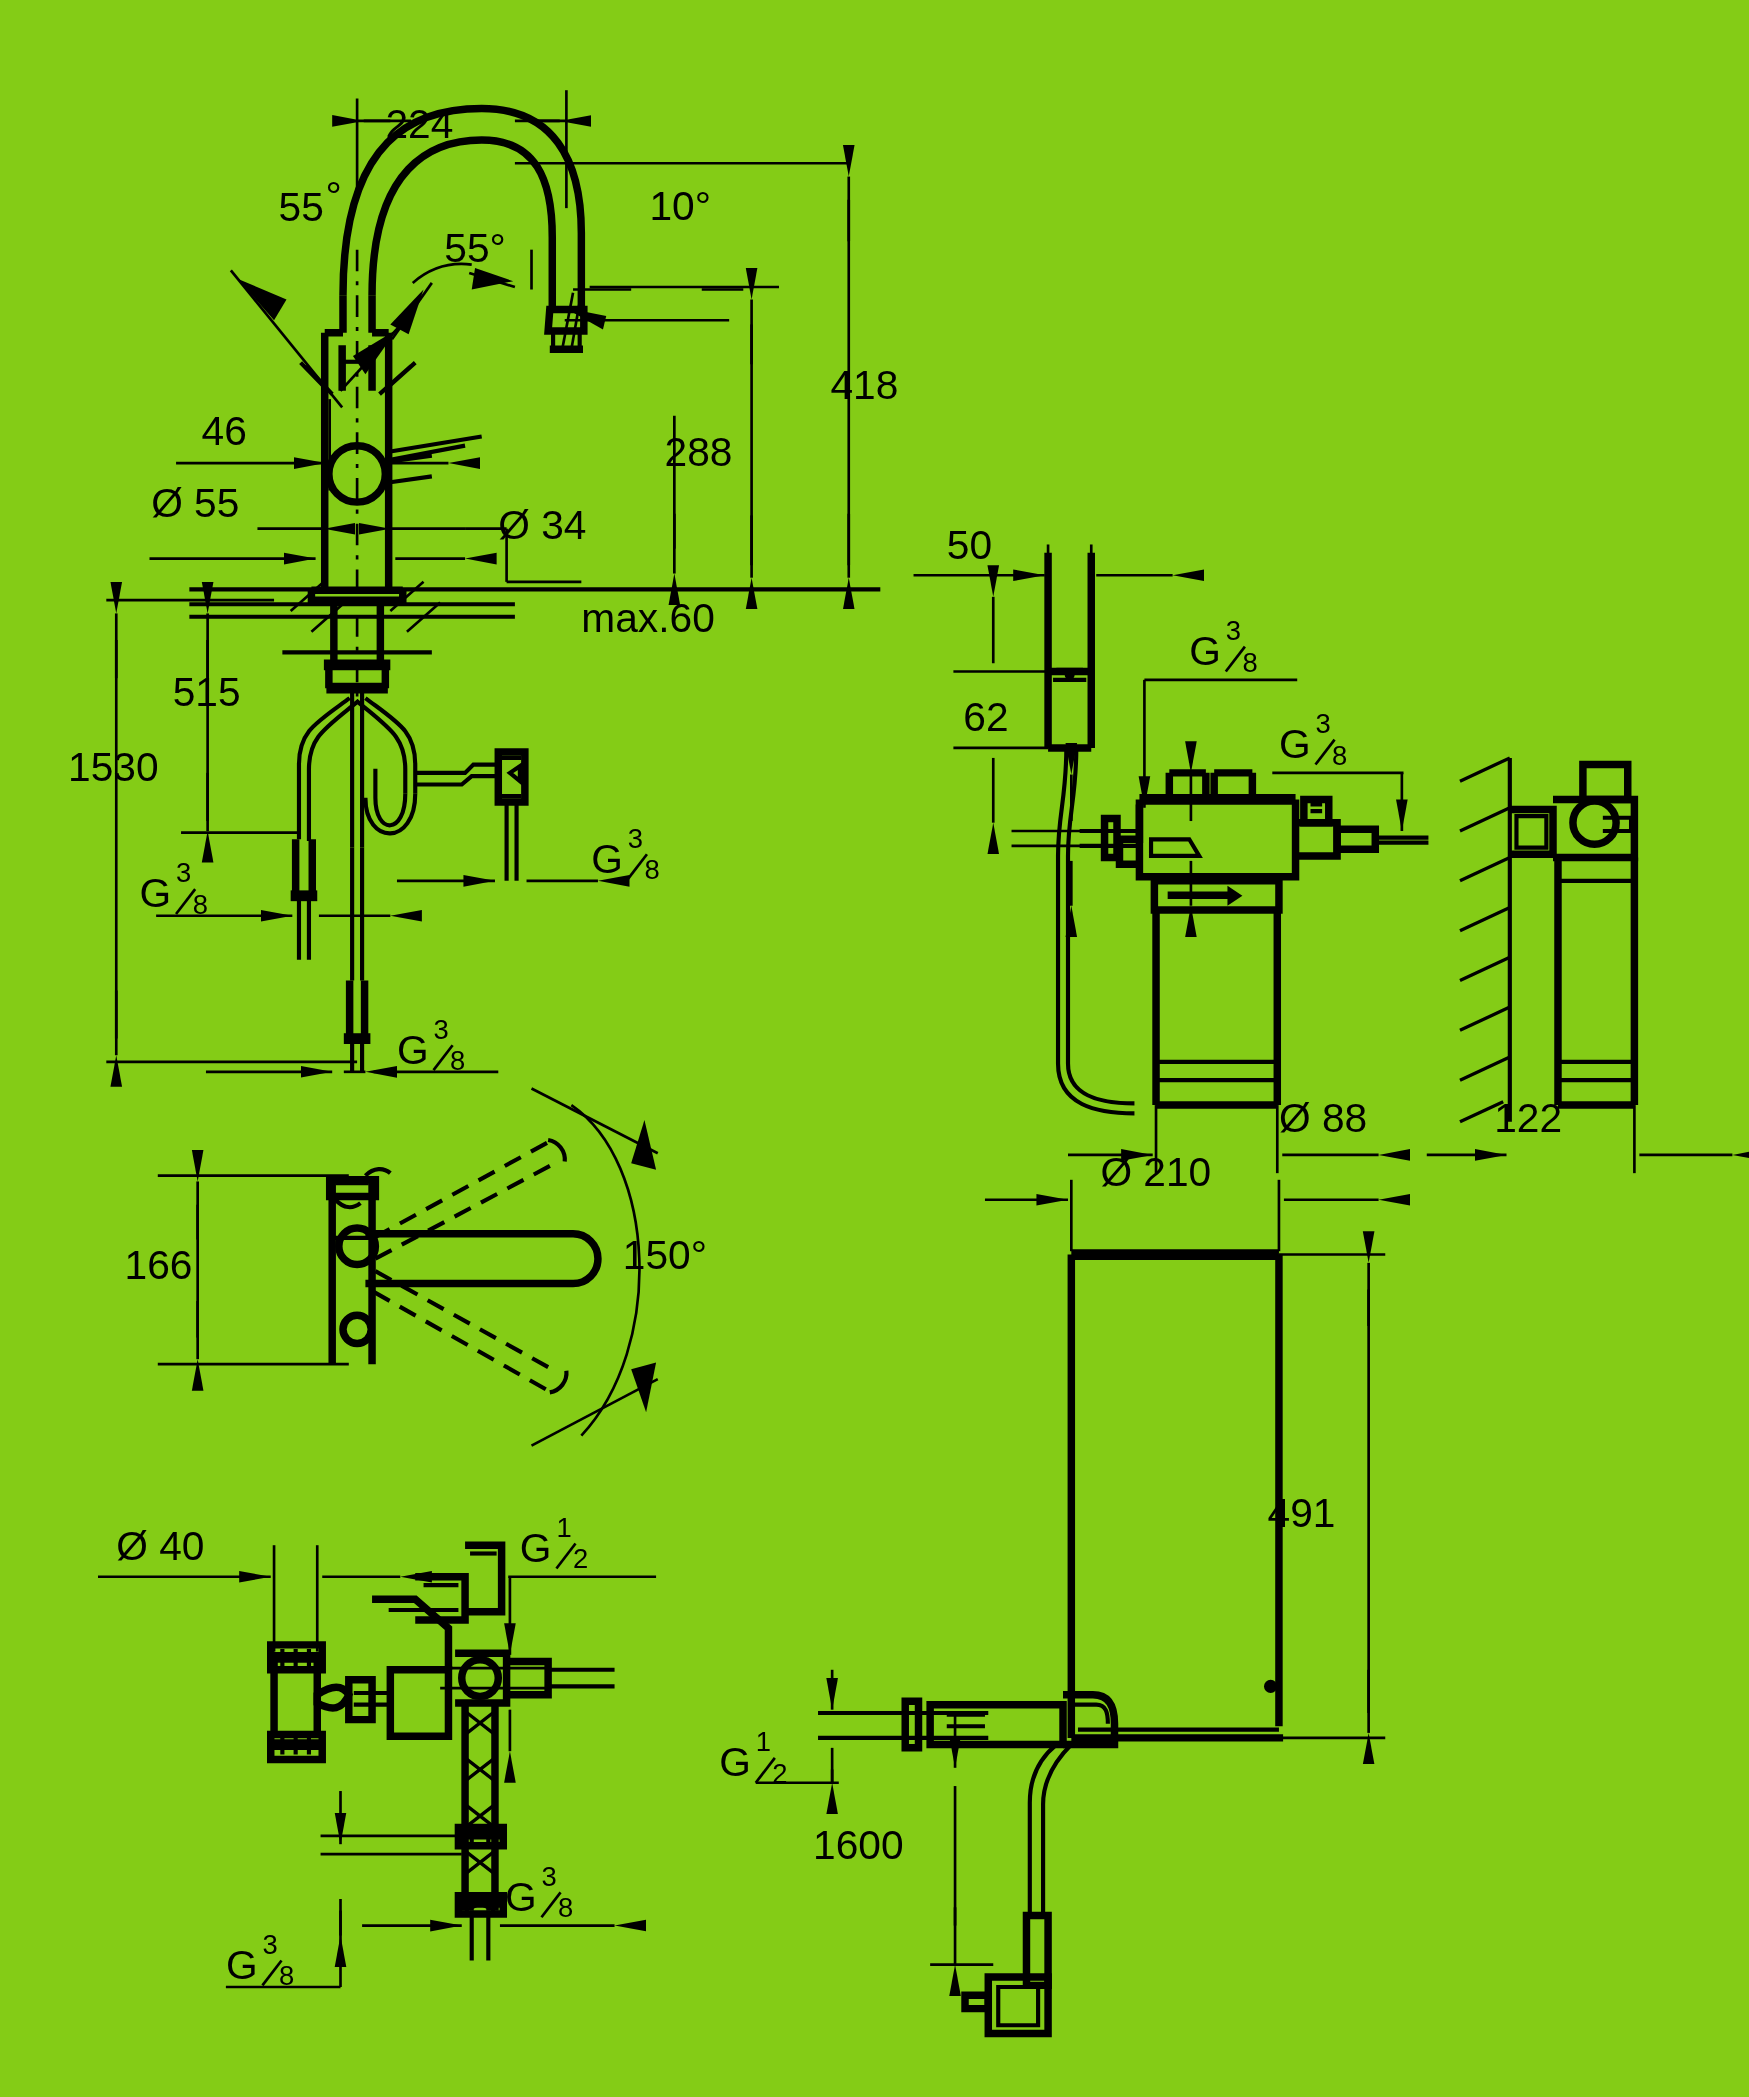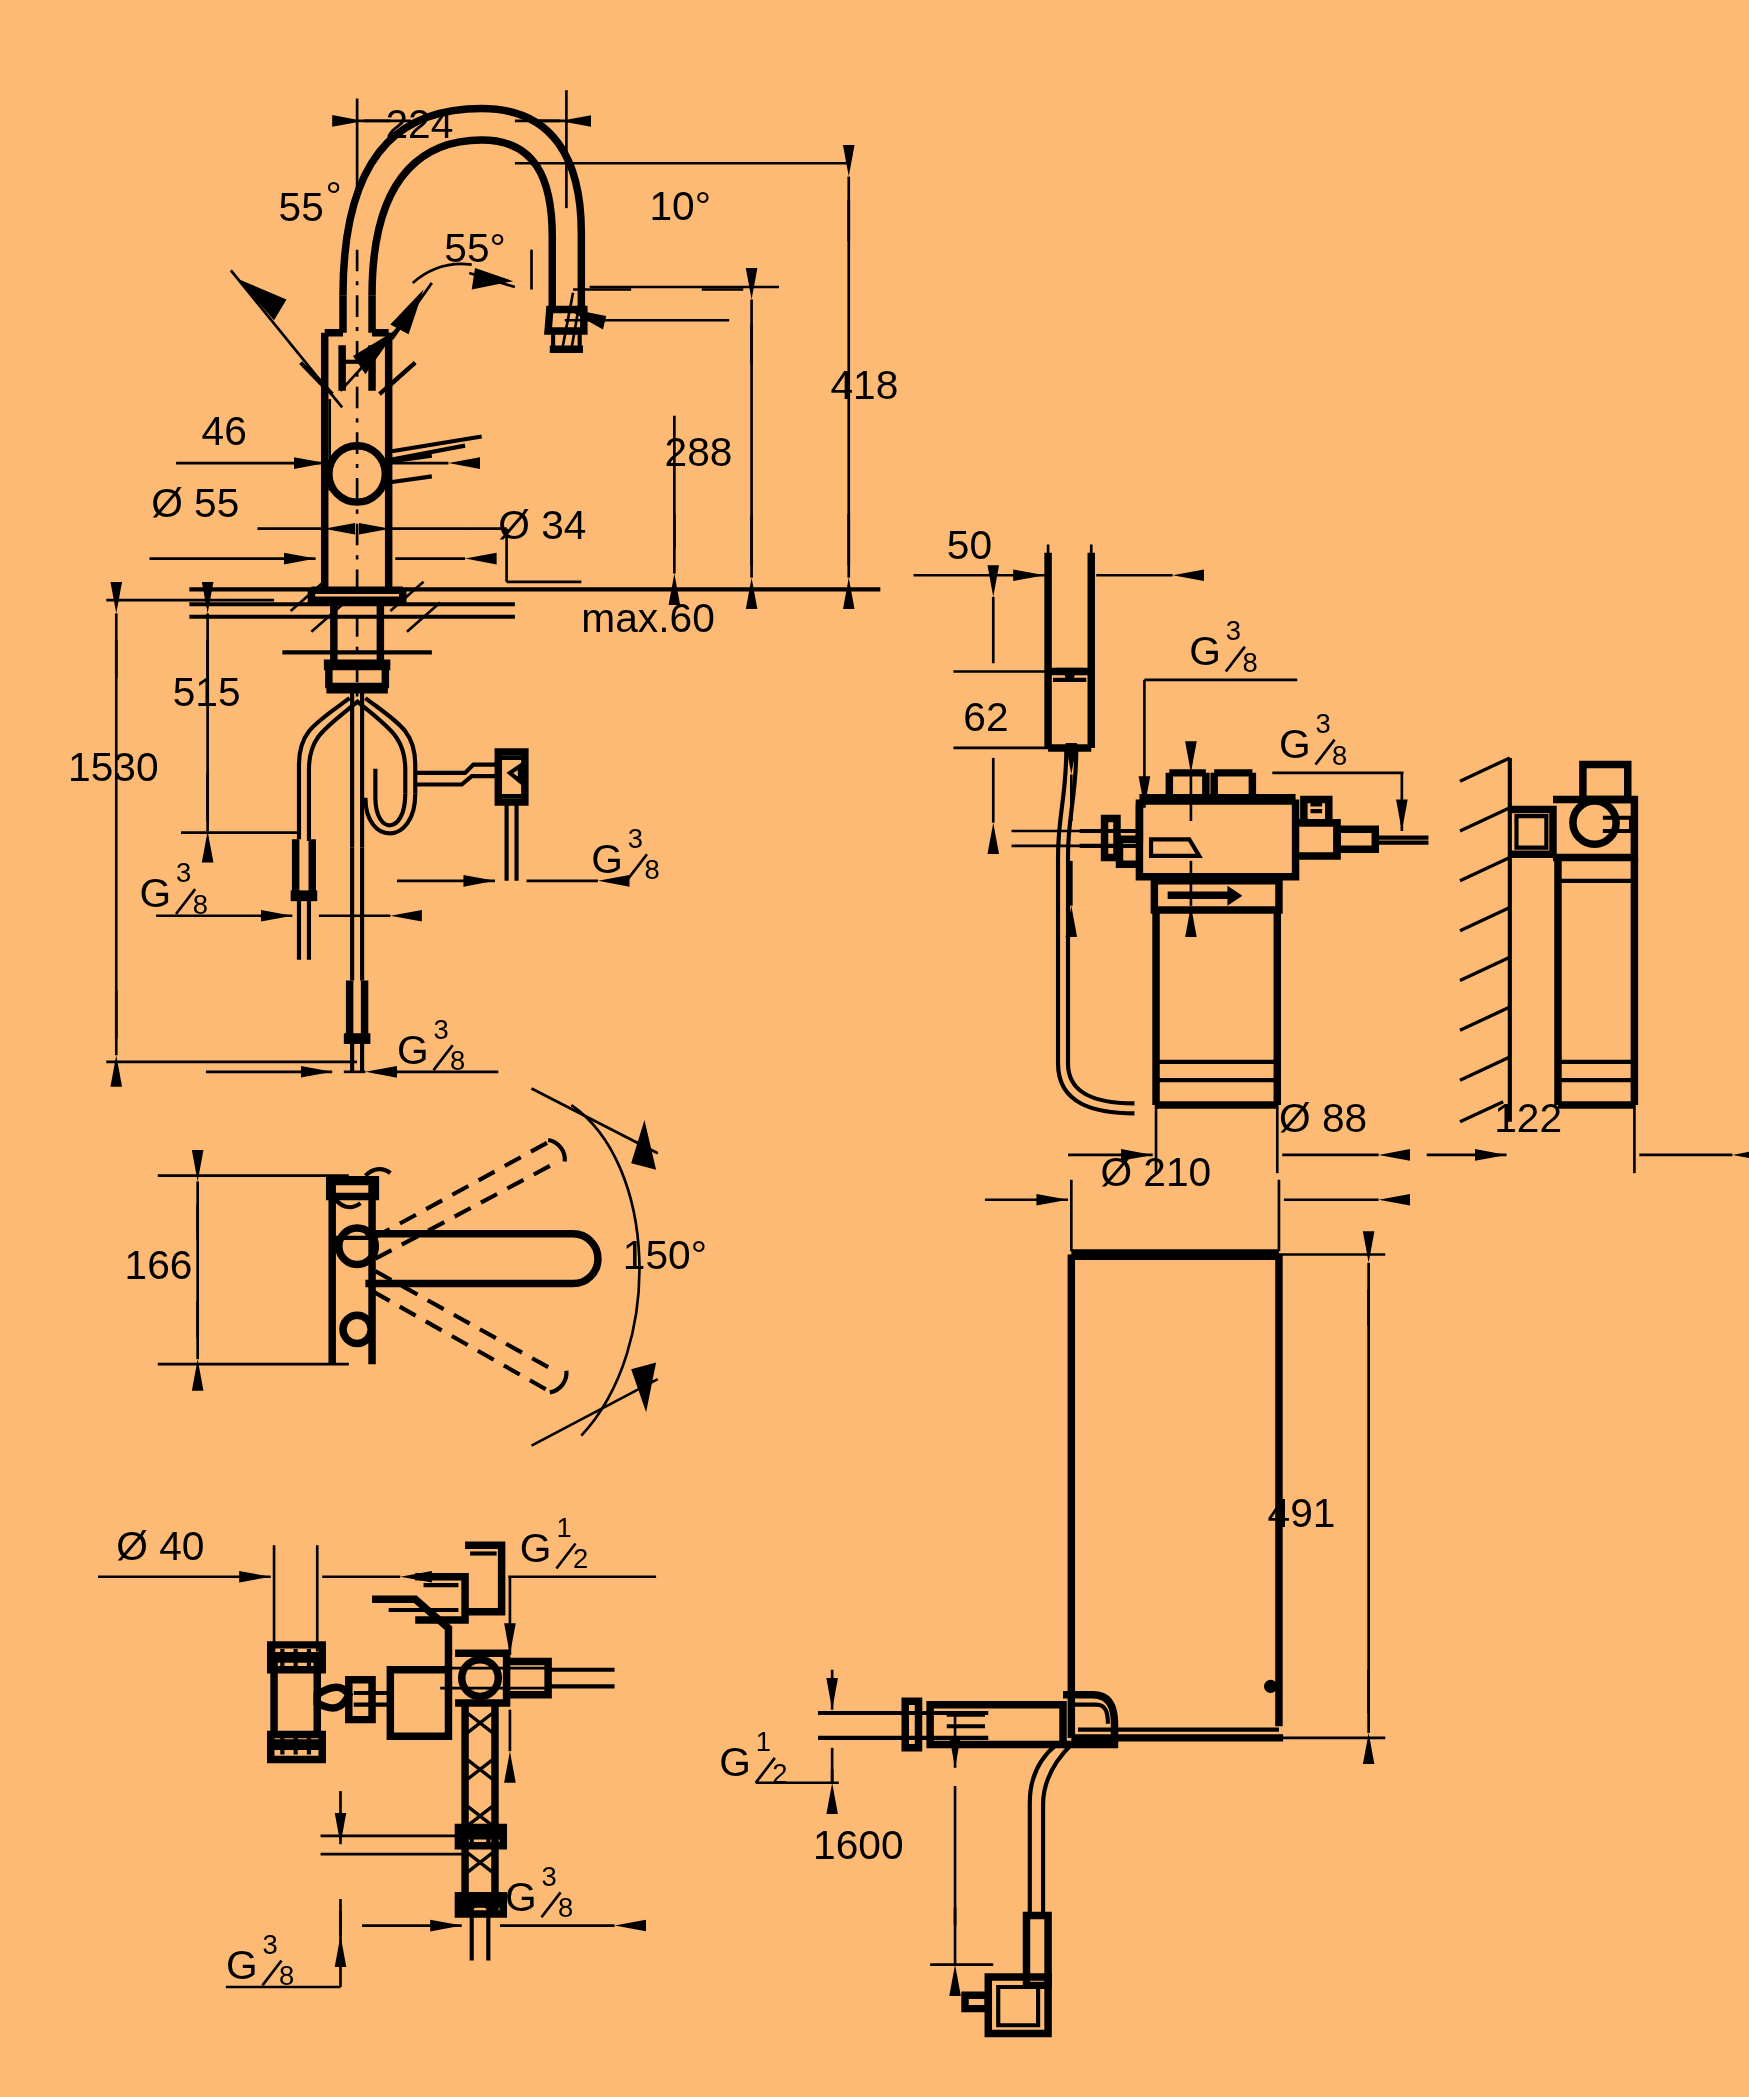--- a/index.html
+++ b/index.html
@@ -5,21 +5,21 @@
 <style>
   html,body{margin:0;padding:0;background:#ffffff;}
   body{
     font-family:"Liberation Sans", sans-serif;
     color:#000;
   }
   #sheet{
     position:relative;
     width:1749px;
     height:2098px;
-    background:#fdba74;
+    background:#84cc16;
     overflow:hidden;
   }
   svg#drawing{
     position:absolute;
     left:0;top:0;
     width:1749px;
     height:2098px;
   }
   .ln{stroke:#000;fill:none;stroke-linecap:butt;}
   .thin{stroke-width:3.2;}

